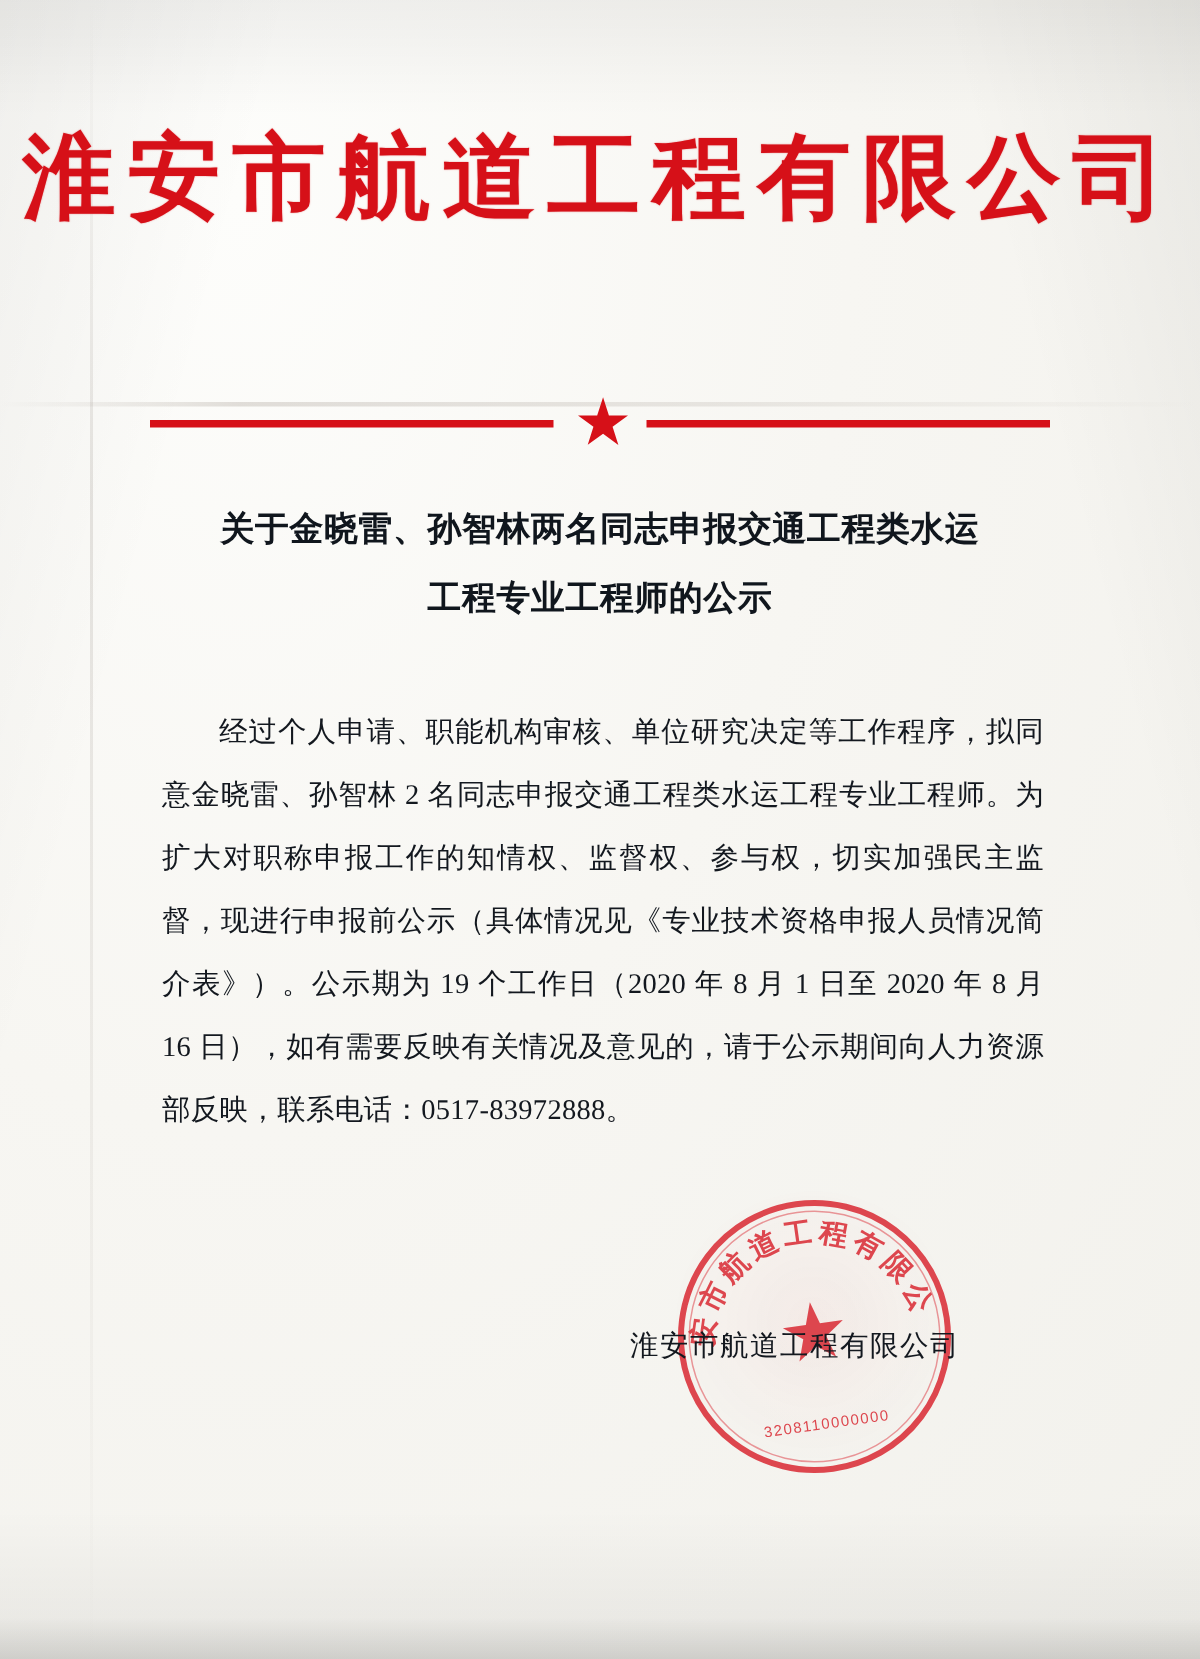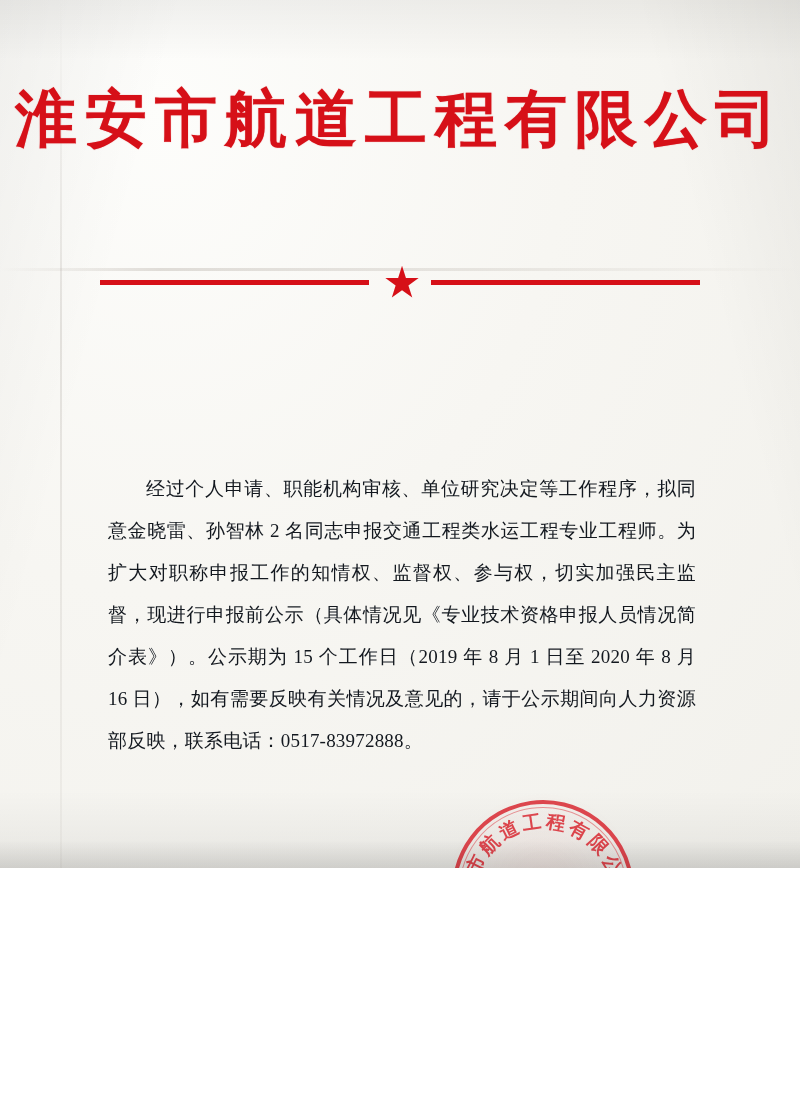--- a/index.html
+++ b/index.html
@@ -11,21 +11,21 @@
     height: 1106px;
     background: #ffffff;
     font-family: "Liberation Serif", "DejaVu Serif", serif;
     overflow: hidden;
   }
 
   
   .page {
     position: relative;
     width: 800px;
-    height: 868px;
+    height: 1106px;
     background:
       radial-gradient(ellipse at 20% 12%, #fdfdfb 0%, #f7f6f2 45%, #f2f1ec 100%),
       linear-gradient(180deg, #fbfaf7 0%, #f4f3ee 55%, #eeede8 100%);
     box-sizing: border-box;
     overflow: hidden;
   }
   
   .scan-shade {
     position: absolute;
     inset: 0;
@@ -222,23 +222,27 @@
   <div class="fold fold-2"></div>
 
   <div class="letterhead">淮安市航道工程有限公司</div>
 
   <div class="rule-wrap">
     <div class="rule-line left"></div>
     <div class="star">★</div>
     <div class="rule-line right"></div>
   </div>
 
+  <div class="doc-title">
+    <div>关于金晓雷、孙智林两名同志申报交通工程类水运</div>
+    <div>工程专业工程师的公示</div>
+  </div>
 
   <div class="body-text">
-    <p>经过个人申请、职能机构审核、单位研究决定等工作程序，拟同意金晓雷、孙智林 2 名同志申报交通工程类水运工程专业工程师。为扩大对职称申报工作的知情权、监督权、参与权，切实加强民主监督，现进行申报前公示（具体情况见《专业技术资格申报人员情况简介表》）。公示期为 15 个工作日（2019 年 8 月 1 日至 2020 年 8 月 16 日），如有需要反映有关情况及意见的，请于公示期间向人力资源部反映，联系电话：0517-83972888。</p>
+    <p>经过个人申请、职能机构审核、单位研究决定等工作程序，拟同意金晓雷、孙智林 2 名同志申报交通工程类水运工程专业工程师。为扩大对职称申报工作的知情权、监督权、参与权，切实加强民主监督，现进行申报前公示（具体情况见《专业技术资格申报人员情况简介表》）。公示期为 19 个工作日（2020 年 8 月 1 日至 2020 年 8 月 16 日），如有需要反映有关情况及意见的，请于公示期间向人力资源部反映，联系电话：0517-83972888。</p>
   </div>
 
   <div class="seal">
     <div class="seal-smudge"></div>
     <div class="seal-ring"></div>
     <div class="seal-ring-inner"></div>
     <svg class="seal-arc" viewBox="0 0 182 182">
       <defs>
         <path id="sealArcPath" d="M 22,97 A 69,69 0 0 1 160,97"></path>
       </defs>

